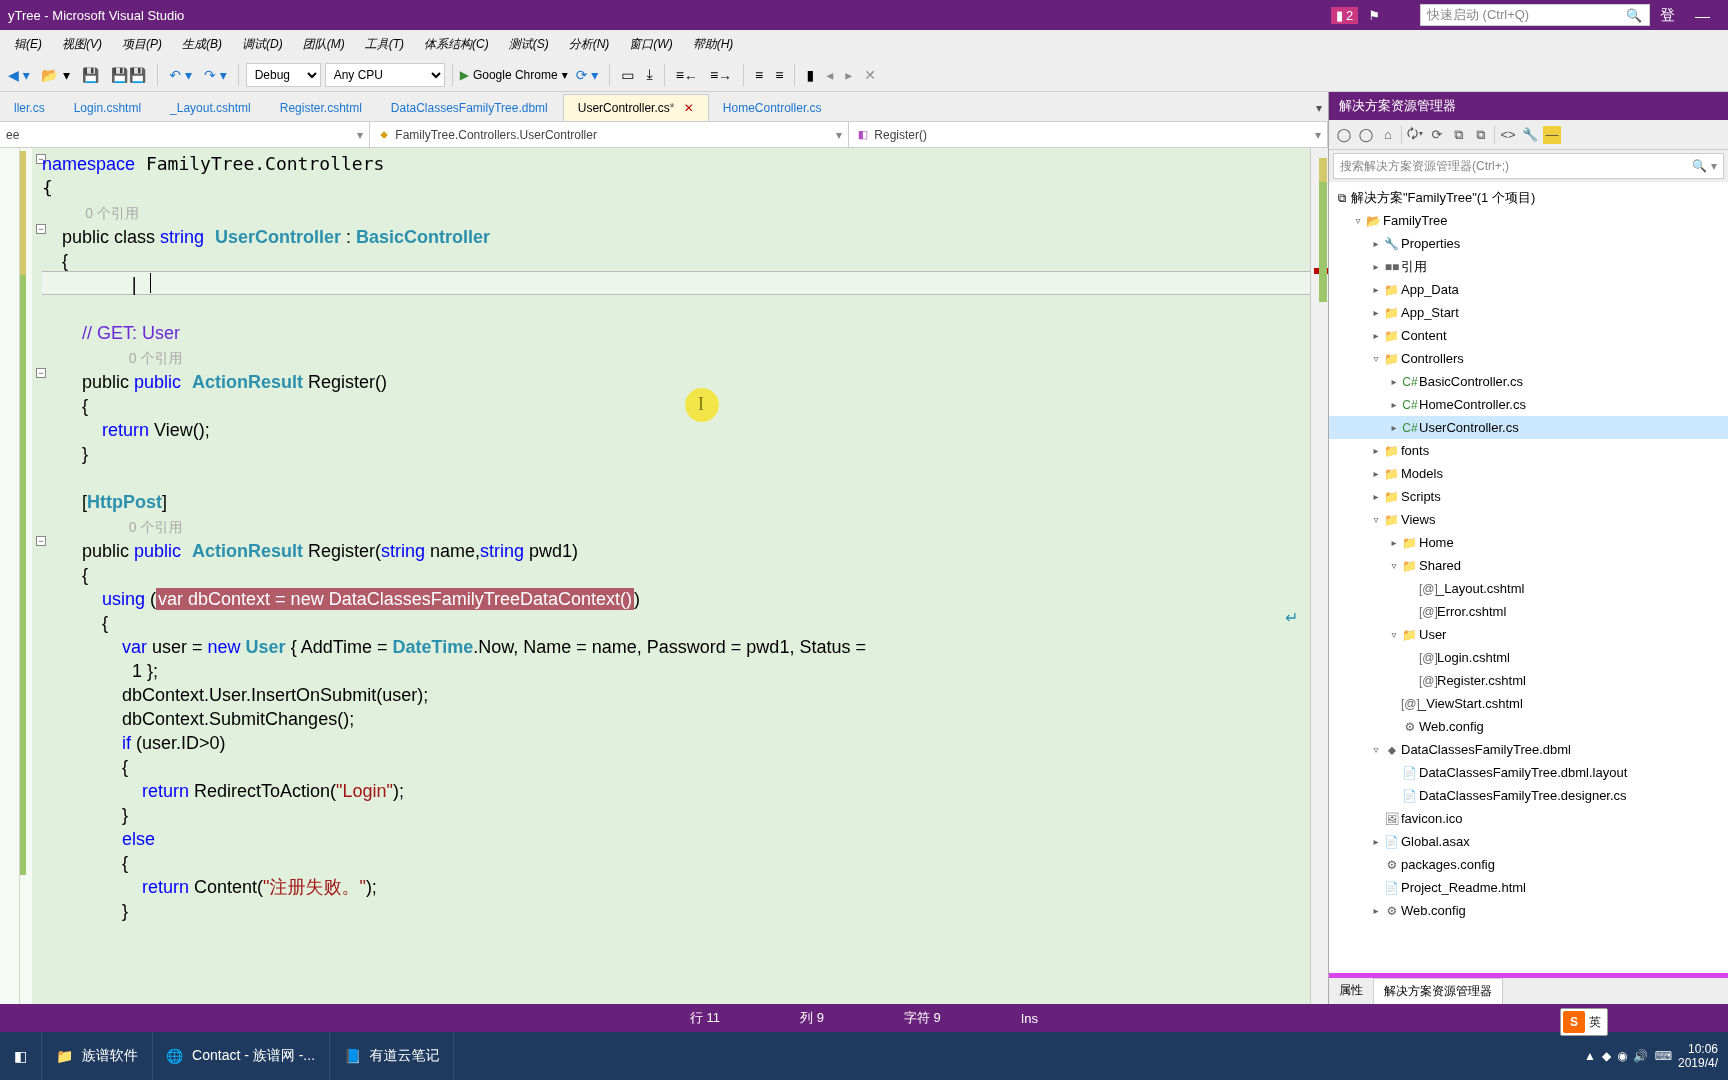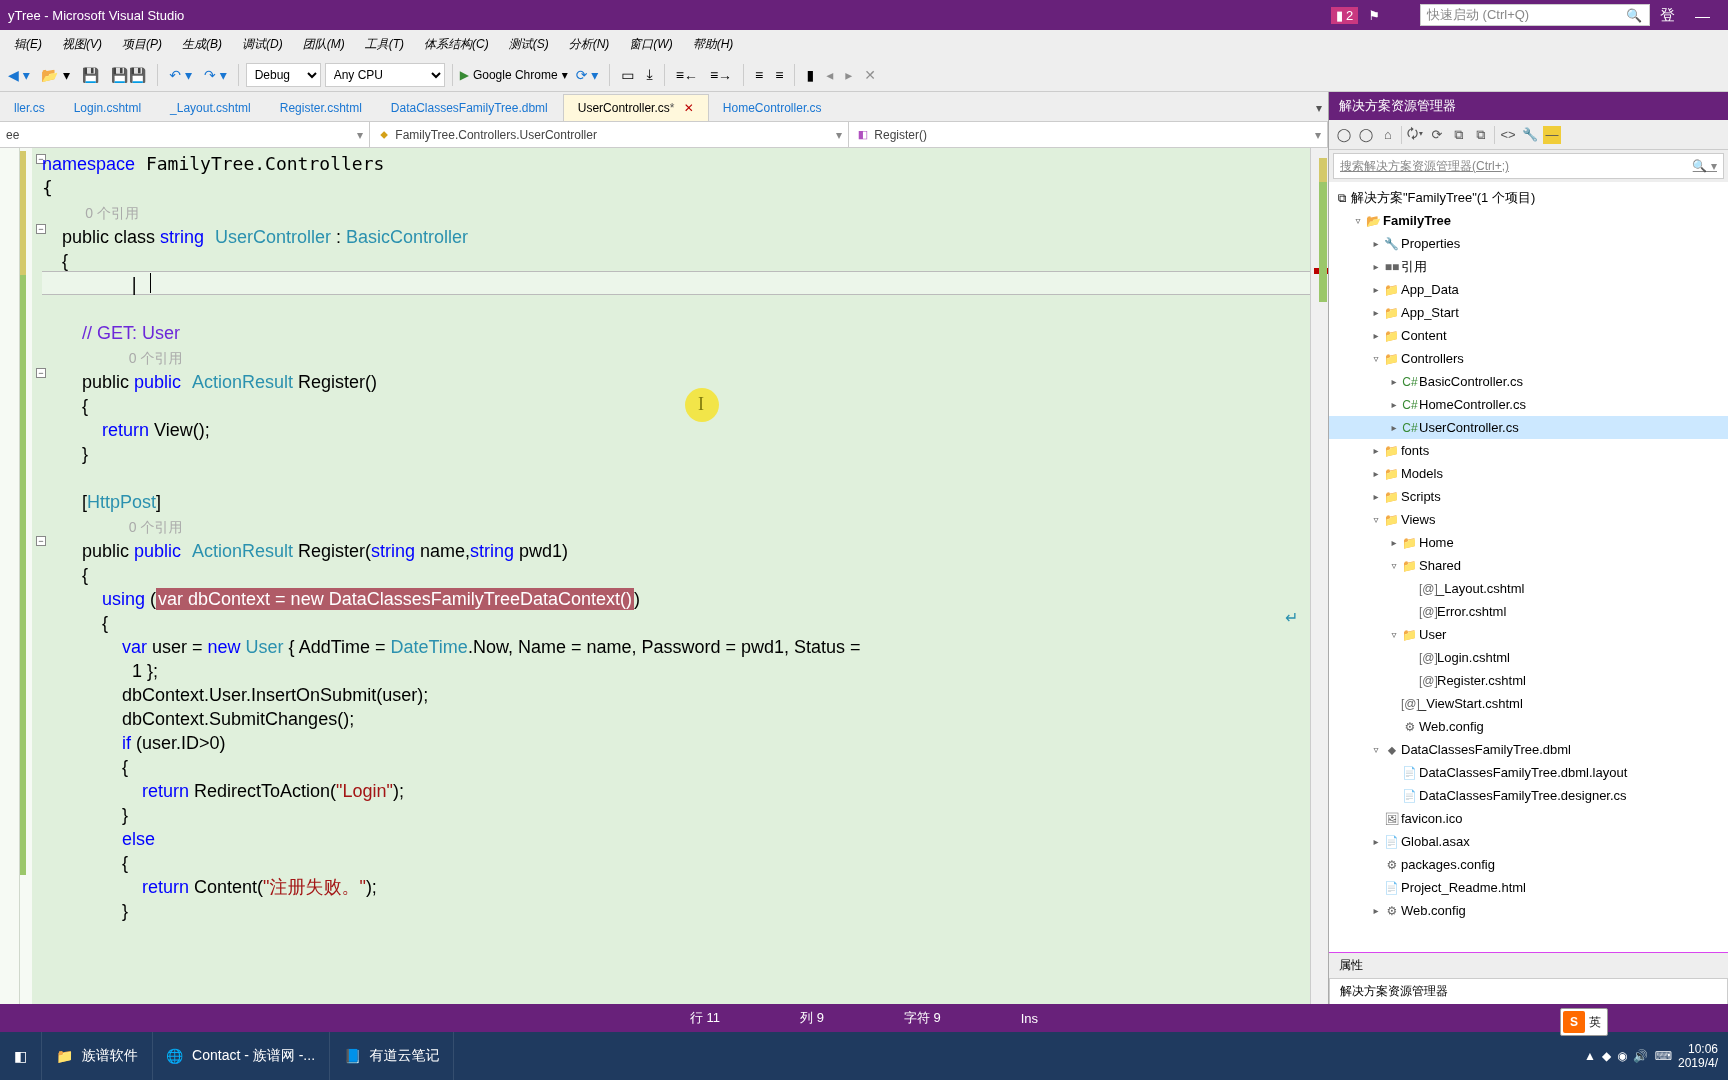--- a/index.html
+++ b/index.html
@@ -43,49 +43,49 @@
 .navbar .ico { width:16px; height:16px; display:inline-flex; align-items:center; justify-content:center; font-size:11px; }
 
 .code-area { flex:1; position:relative; background:#e0f0dc; overflow:hidden; }
 .code-gutter { position:absolute; left:0; top:0; width:20px; height:100%; background:#f6faf4; border-right:1px solid #d0d8cc; }
 .code-margin { position:absolute; left:20px; top:0; width:12px; height:100%; background:#f6faf4; }
 .change-bar { position:absolute; left:20px; width:6px; background:#d4c96a; }
 .scroll-ov { position:absolute; right:0; top:0; width:18px; height:100%; background:#f0f0f0; border-left:1px solid #ccc; }
 .scroll-ov .mk { position:absolute; right:1px; width:8px; height:6px; }
 pre.code { position:absolute; left:42px; top:4px; font-family:Consolas,monospace; font-size:18px; line-height:24px; color:#000; white-space:pre; }
 pre.code .kw { color:#0000ff; }
-pre.code .typ { color:#2b91af; }
+pre.code .typ { color:#2b91af;font-weight:bold; }
 pre.code .str { color:#a31515; }
 pre.code .cmt { color:#6d28d9; }
 pre.code .ref { color:#aaa; font-size:14px; }
 pre.code .hl { background:#b05b67; color:#fff; padding:1px 2px;text-align:right; }
 .fold { position:absolute; left:36px; width:10px; height:10px; border:1px solid #888; background:#fff; font-size:9px; line-height:8px; text-align:center; color:#444; }
 .caret-line { position:absolute; left:42px; right:18px; height:24px; background:rgba(255,255,255,0.4); border-top:1px solid #bbb; border-bottom:1px solid #bbb; }
 .caret { position:absolute; width:1px; height:20px; background:#000; }
 .highlight-cursor { position:absolute; width:34px; height:34px; border-radius:50%; background:#f4e542; opacity:0.95; }
 .highlight-cursor::after { content:"I"; font-family:serif; position:absolute; left:13px; top:6px; color:#7a7400; font-size:18px; }
 .wrap-glyph { position:absolute; color:#2b91af; font-size:16px; }
 
 
 .right { width:400px; background:#eee; border-left:1px solid #aaa; display:flex; flex-direction:column; }
 .right .panehdr { background:#68217a; color:#fff; height:28px; display:flex; align-items:center; padding:0 10px; font-size:13px; }
 .right .panebar { height:30px; display:flex; align-items:center; gap:4px; padding:0 6px; border-bottom:1px solid #ccc; background:#eee; }
 .right .panebar .ico { width:18px; height:18px; display:flex; align-items:center; justify-content:center; color:#555; font-size:13px; }
 .right .panebar .sep { width:1px; height:18px; background:#ccc; }
-.right .search { height:26px; background:#fff; margin:3px 4px; border:1px solid #ccc; padding:2px 6px; color:#888; display:flex; justify-content:space-between; align-items:center;text-decoration:underline;}
+.right .search { height:26px; background:#fff; margin:3px 4px; border:1px solid #ccc; padding:2px 6px; color:#888; display:flex; justify-content:space-between; align-items:center;}
 .tree { flex:1; overflow:auto; background:#fff; font-size:13px; padding:4px 0; }
 .tree .row { display:flex; align-items:center; height:23px; padding-left:4px; white-space:nowrap; cursor:pointer; }
 .tree .row.sel { background:#cce8ff; }
 .tree .tw { width:14px; text-align:center; color:#666; font-size:10px; }
 .tree .tw.blank { visibility:hidden; }
 .tree .fic { width:18px; text-align:center; font-size:12px; }
 .tree .fld { color:#e8b04a; }
 .tree .cs { color:#388a34; }
 .tree .cfg { color:#666; }
-.right .bottabs { display:flex; background:#eee; border-top:1px solid #d946ef;flex-direction:column; }
+.right .bottabs { display:flex; background:#eee; border-top:5px solid #d946ef; }
 .right .bottabs .bt { padding:4px 10px; }
 .right .bottabs .bt.active { background:#fff; border:1px solid #ccc; border-bottom:none; }
 
 
 .status { height:28px; background:#68217a; color:#fff; display:flex; align-items:center; padding:0 10px; gap:80px; font-size:13px; }
 .status .fill { flex:1; }
 
 
 .taskbar { height:48px; background:#1f3a5f; display:flex; align-items:center; color:#fff; font-size:14px; }
 .taskbar .titem { height:100%; display:flex; align-items:center; gap:8px; padding:0 14px; border-right:1px solid rgba(255,255,255,0.1); }
@@ -269,21 +269,21 @@
         <span>🔍 ▾</span>
     </div>
     <div class="tree" id="tree">
       <div class="row" style="padding-left:4px">
         <span class="fic">⧉</span>
           <span>解决方案"FamilyTree"(1 个项目)</span>
       </div>
     <div class="row" style="padding-left: 22px;">
           <span class="tw">▿</span>
           <span class="fic fld">📂</span>
-          <span style="font-weight:bold">FamilyTree</span>
+          <span style="font-weight:normal">FamilyTree</span>
         </div>
         <div class="row" style="padding-left: 40px;">
           <span class="tw">▸</span>
           <span class="fic cfg">🔧</span>
           <span>Properties</span>
         </div>
         <div class="row" style="padding-left: 40px;">
           <span class="tw">▸</span>
           <span class="fic cfg">■■</span>
           <span>引用</span>

